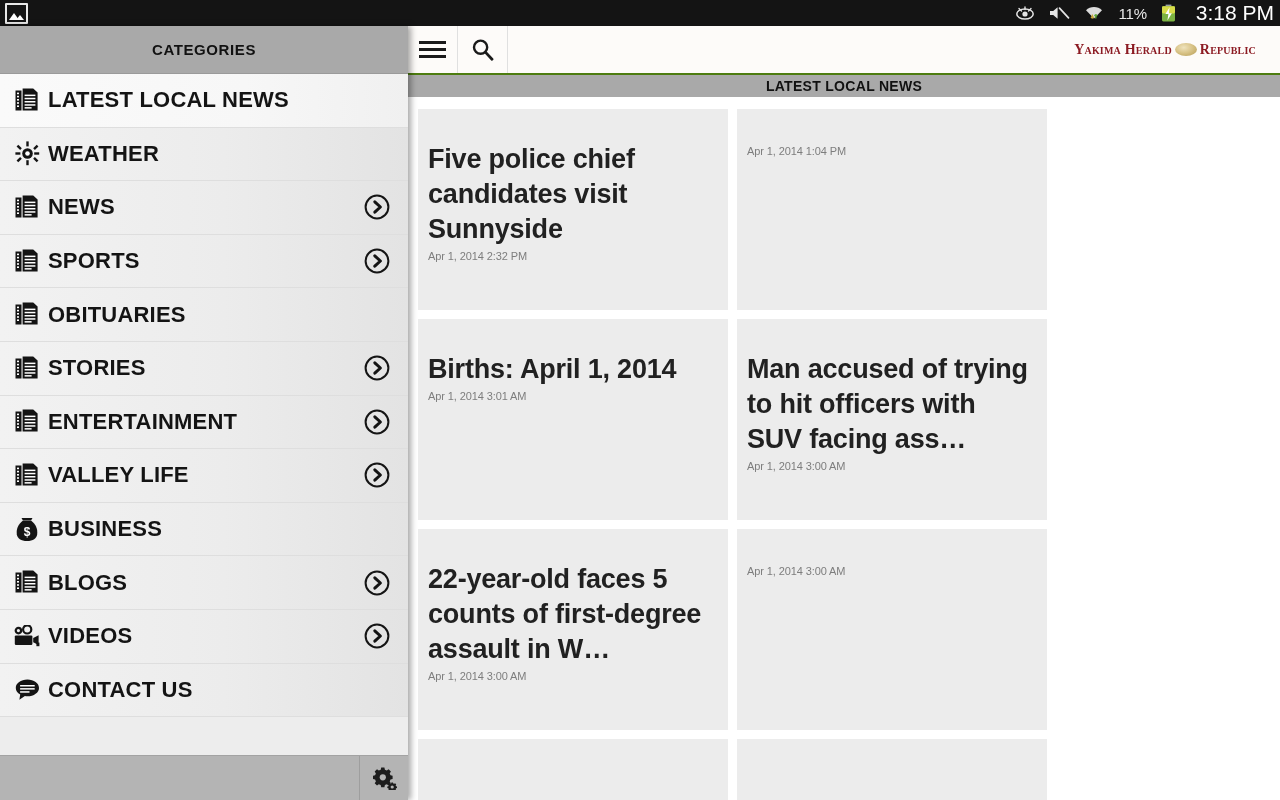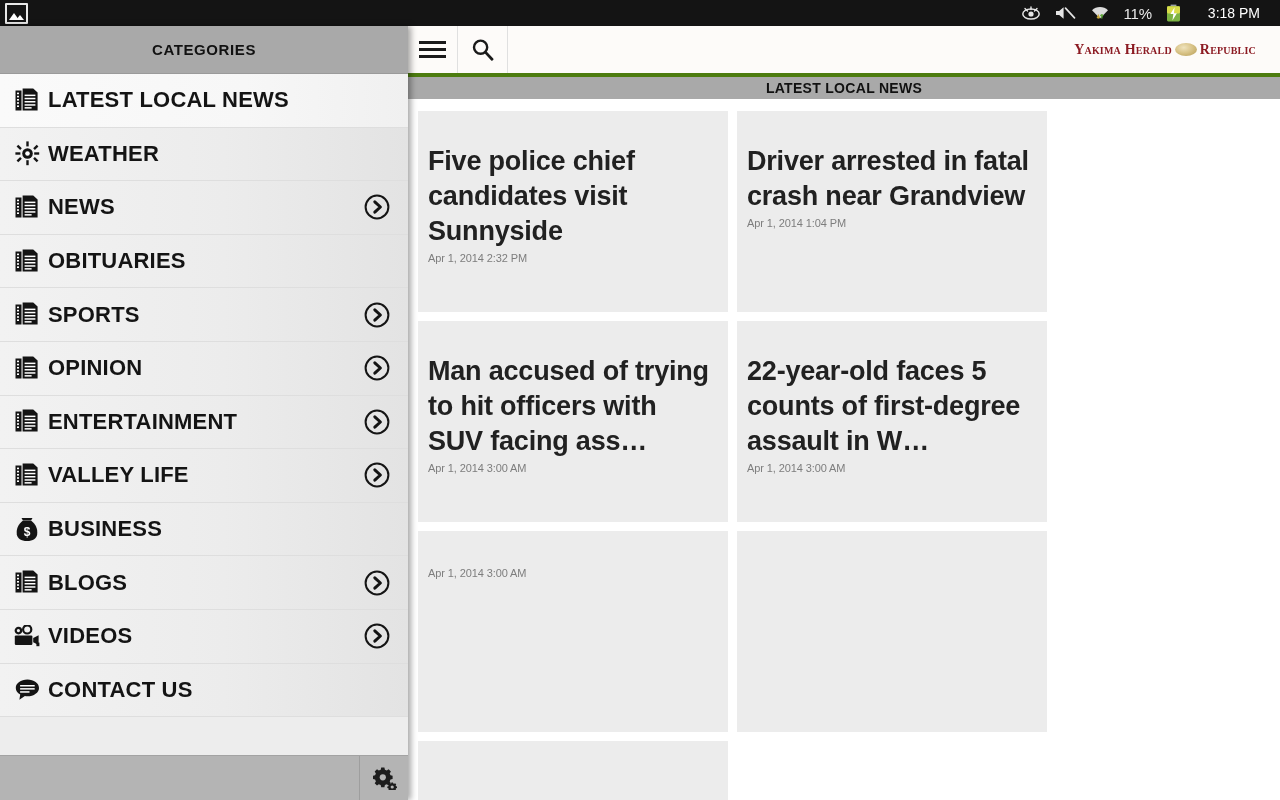--- a/index.html
+++ b/index.html
@@ -12,36 +12,36 @@
   #app{position:relative;width:1280px;height:800px;overflow:hidden;}
 
   
   .statusbar{
     position:absolute;left:0;top:0;width:1280px;height:26px;
     background:#141414;color:#ffffff;
     display:flex;align-items:center;
     font-size:15px;
   }
   .sb-left{display:flex;align-items:center;padding-left:5px;gap:6px;}
-  .sb-right{margin-left:auto;display:flex;align-items:center;gap:14px;padding-right:20px;}
+  .sb-right{margin-left:auto;display:flex;align-items:center;gap:14px;padding-right:6px;}
   .photo-icon{
     width:19px;height:17px;border:2px solid #e8e8e8;border-radius:1px;
     display:flex;align-items:flex-end;justify-content:center;position:relative;background:#141414;
   }
   .photo-icon::before{
     content:"";position:absolute;left:2px;bottom:2px;width:0;height:0;
     border-left:5px solid transparent;border-right:5px solid transparent;border-bottom:7px solid #fff;
   }
   .photo-icon::after{
     content:"";position:absolute;right:2px;bottom:2px;width:0;height:0;
     border-left:4px solid transparent;border-right:4px solid transparent;border-bottom:5px solid #fff;
   }
   .sb-icon{display:block;}
   .batt-pct{font-size:15px;color:#e9e9e9;letter-spacing:-0.2px;font-family:"Liberation Sans",sans-serif;}
-  .clock{font-size:14px;color:#ffffff;letter-spacing:0px;margin-left:13px;}
+  .clock{font-size:21px;color:#ffffff;letter-spacing:0px;margin-left:6px;}
 
   
   .drawer{
     position:absolute;left:0;top:26px;width:408px;height:774px;
     background:#efefef;
     box-shadow:3px 0 6px rgba(0,0,0,.35);
     z-index:5;
     display:flex;flex-direction:column;
   }
   .drawer-header{
@@ -74,21 +74,21 @@
   .footer-sep{width:1px;height:44px;background:#9e9e9e;}
   .gear-btn{width:48px;height:44px;display:flex;align-items:center;justify-content:center;}
 
   
   .main{
     position:absolute;left:408px;top:26px;width:872px;height:774px;
     background:#ffffff;overflow:hidden;
   }
   .appbar{
     height:47px;background:#fdfbf9;display:flex;align-items:center;
-    border-bottom:4px solid #4d7c0f;position:relative;
+    border-bottom:2px solid #4d7c0f;position:relative;
   }
   .appbar-btn{
     width:49px;height:47px;display:flex;align-items:center;justify-content:center;
     border-right:1px solid #e0e0e0;background:#fdfbf9;
   }
   .masthead{
     margin-left:auto;margin-right:24px;display:flex;align-items:center;gap:0px;
     white-space:nowrap;
   }
   .mast-txt{
@@ -200,22 +200,27 @@
 
     <div class="grid" id="grid">
         <div class="card">
           <div class="card-inner">
             <div class="card-title">Five police chief candidates visit Sunnyside</div>
             <div class="card-date">Apr 1, 2014 2:32 PM</div>
           </div>
         </div>
         <div class="card">
           <div class="card-inner">
-            <div class="card-title">Driver arrested in fatal crash near Grandview</div>
             <div class="card-date">Apr 1, 2014 1:04 PM</div>
+          </div>
+        </div>
+        <div class="card">
+          <div class="card-inner">
+            <div class="card-title">Births: April 1, 2014</div>
+            <div class="card-date">Apr 1, 2014 3:01 AM</div>
           </div>
         </div>
         <div class="card">
           <div class="card-inner">
             <div class="card-title">Man accused of trying to hit officers with SUV facing ass…</div>
             <div class="card-date">Apr 1, 2014 3:00 AM</div>
           </div>
         </div>
         <div class="card">
           <div class="card-inner">
@@ -309,63 +314,63 @@
     <rect x="2" y="14.2" width="2" height="1.6" fill="#fff"></rect>
     <rect x="2" y="17.4" width="2" height="1.6" fill="#fff"></rect>
     <path d="M7.6 0.5 H18.2 L22.6 4.6 V22.5 H7.6 Z" fill="#141414"></path>
     <rect x="9.6" y="6.6" width="10.8" height="1.5" fill="#fff"></rect>
     <rect x="9.6" y="9.8" width="10.8" height="1.5" fill="#fff"></rect>
     <rect x="9.6" y="13" width="10.8" height="1.5" fill="#fff"></rect>
     <rect x="9.6" y="16.2" width="10.8" height="1.5" fill="#fff"></rect>
     <rect x="9.6" y="19.1" width="7" height="1.5" fill="#fff"></rect>
   </svg>
           </span>
+          <span class="d-label">SPORTS</span>
+          <span class="d-chevron"><svg width="26" height="26" viewBox="0 0 26 26">
+    <circle cx="13" cy="13" r="11.4" fill="none" stroke="#141414" stroke-width="2"></circle>
+    <path d="M10.8 7.8 L16.4 13 L10.8 18.2" fill="none" stroke="#141414" stroke-width="3" stroke-linecap="round" stroke-linejoin="round"></path>
+  </svg></span>
+        </div>
+        <div class="d-item">
+          <span class="d-icon">
+            <svg width="24" height="25" viewBox="0 0 24 25">
+    <rect x="0.5" y="2.5" width="6" height="20" fill="#141414"></rect>
+    <rect x="2" y="4.6" width="2" height="1.6" fill="#fff"></rect>
+    <rect x="2" y="7.8" width="2" height="1.6" fill="#fff"></rect>
+    <rect x="2" y="11" width="2" height="1.6" fill="#fff"></rect>
+    <rect x="2" y="14.2" width="2" height="1.6" fill="#fff"></rect>
+    <rect x="2" y="17.4" width="2" height="1.6" fill="#fff"></rect>
+    <path d="M7.6 0.5 H18.2 L22.6 4.6 V22.5 H7.6 Z" fill="#141414"></path>
+    <rect x="9.6" y="6.6" width="10.8" height="1.5" fill="#fff"></rect>
+    <rect x="9.6" y="9.8" width="10.8" height="1.5" fill="#fff"></rect>
+    <rect x="9.6" y="13" width="10.8" height="1.5" fill="#fff"></rect>
+    <rect x="9.6" y="16.2" width="10.8" height="1.5" fill="#fff"></rect>
+    <rect x="9.6" y="19.1" width="7" height="1.5" fill="#fff"></rect>
+  </svg>
+          </span>
           <span class="d-label">OBITUARIES</span>
         </div>
         <div class="d-item">
           <span class="d-icon">
             <svg width="24" height="25" viewBox="0 0 24 25">
     <rect x="0.5" y="2.5" width="6" height="20" fill="#141414"></rect>
     <rect x="2" y="4.6" width="2" height="1.6" fill="#fff"></rect>
     <rect x="2" y="7.8" width="2" height="1.6" fill="#fff"></rect>
     <rect x="2" y="11" width="2" height="1.6" fill="#fff"></rect>
     <rect x="2" y="14.2" width="2" height="1.6" fill="#fff"></rect>
     <rect x="2" y="17.4" width="2" height="1.6" fill="#fff"></rect>
     <path d="M7.6 0.5 H18.2 L22.6 4.6 V22.5 H7.6 Z" fill="#141414"></path>
     <rect x="9.6" y="6.6" width="10.8" height="1.5" fill="#fff"></rect>
     <rect x="9.6" y="9.8" width="10.8" height="1.5" fill="#fff"></rect>
     <rect x="9.6" y="13" width="10.8" height="1.5" fill="#fff"></rect>
     <rect x="9.6" y="16.2" width="10.8" height="1.5" fill="#fff"></rect>
     <rect x="9.6" y="19.1" width="7" height="1.5" fill="#fff"></rect>
   </svg>
           </span>
-          <span class="d-label">SPORTS</span>
-          <span class="d-chevron"><svg width="26" height="26" viewBox="0 0 26 26">
-    <circle cx="13" cy="13" r="11.4" fill="none" stroke="#141414" stroke-width="2"></circle>
-    <path d="M10.8 7.8 L16.4 13 L10.8 18.2" fill="none" stroke="#141414" stroke-width="3" stroke-linecap="round" stroke-linejoin="round"></path>
-  </svg></span>
-        </div>
-        <div class="d-item">
-          <span class="d-icon">
-            <svg width="24" height="25" viewBox="0 0 24 25">
-    <rect x="0.5" y="2.5" width="6" height="20" fill="#141414"></rect>
-    <rect x="2" y="4.6" width="2" height="1.6" fill="#fff"></rect>
-    <rect x="2" y="7.8" width="2" height="1.6" fill="#fff"></rect>
-    <rect x="2" y="11" width="2" height="1.6" fill="#fff"></rect>
-    <rect x="2" y="14.2" width="2" height="1.6" fill="#fff"></rect>
-    <rect x="2" y="17.4" width="2" height="1.6" fill="#fff"></rect>
-    <path d="M7.6 0.5 H18.2 L22.6 4.6 V22.5 H7.6 Z" fill="#141414"></path>
-    <rect x="9.6" y="6.6" width="10.8" height="1.5" fill="#fff"></rect>
-    <rect x="9.6" y="9.8" width="10.8" height="1.5" fill="#fff"></rect>
-    <rect x="9.6" y="13" width="10.8" height="1.5" fill="#fff"></rect>
-    <rect x="9.6" y="16.2" width="10.8" height="1.5" fill="#fff"></rect>
-    <rect x="9.6" y="19.1" width="7" height="1.5" fill="#fff"></rect>
-  </svg>
-          </span>
-          <span class="d-label">OPINION</span>
+          <span class="d-label">STORIES</span>
           <span class="d-chevron"><svg width="26" height="26" viewBox="0 0 26 26">
     <circle cx="13" cy="13" r="11.4" fill="none" stroke="#141414" stroke-width="2"></circle>
     <path d="M10.8 7.8 L16.4 13 L10.8 18.2" fill="none" stroke="#141414" stroke-width="3" stroke-linecap="round" stroke-linejoin="round"></path>
   </svg></span>
         </div>
         <div class="d-item">
           <span class="d-icon">
             <svg width="24" height="25" viewBox="0 0 24 25">
     <rect x="0.5" y="2.5" width="6" height="20" fill="#141414"></rect>
     <rect x="2" y="4.6" width="2" height="1.6" fill="#fff"></rect>

